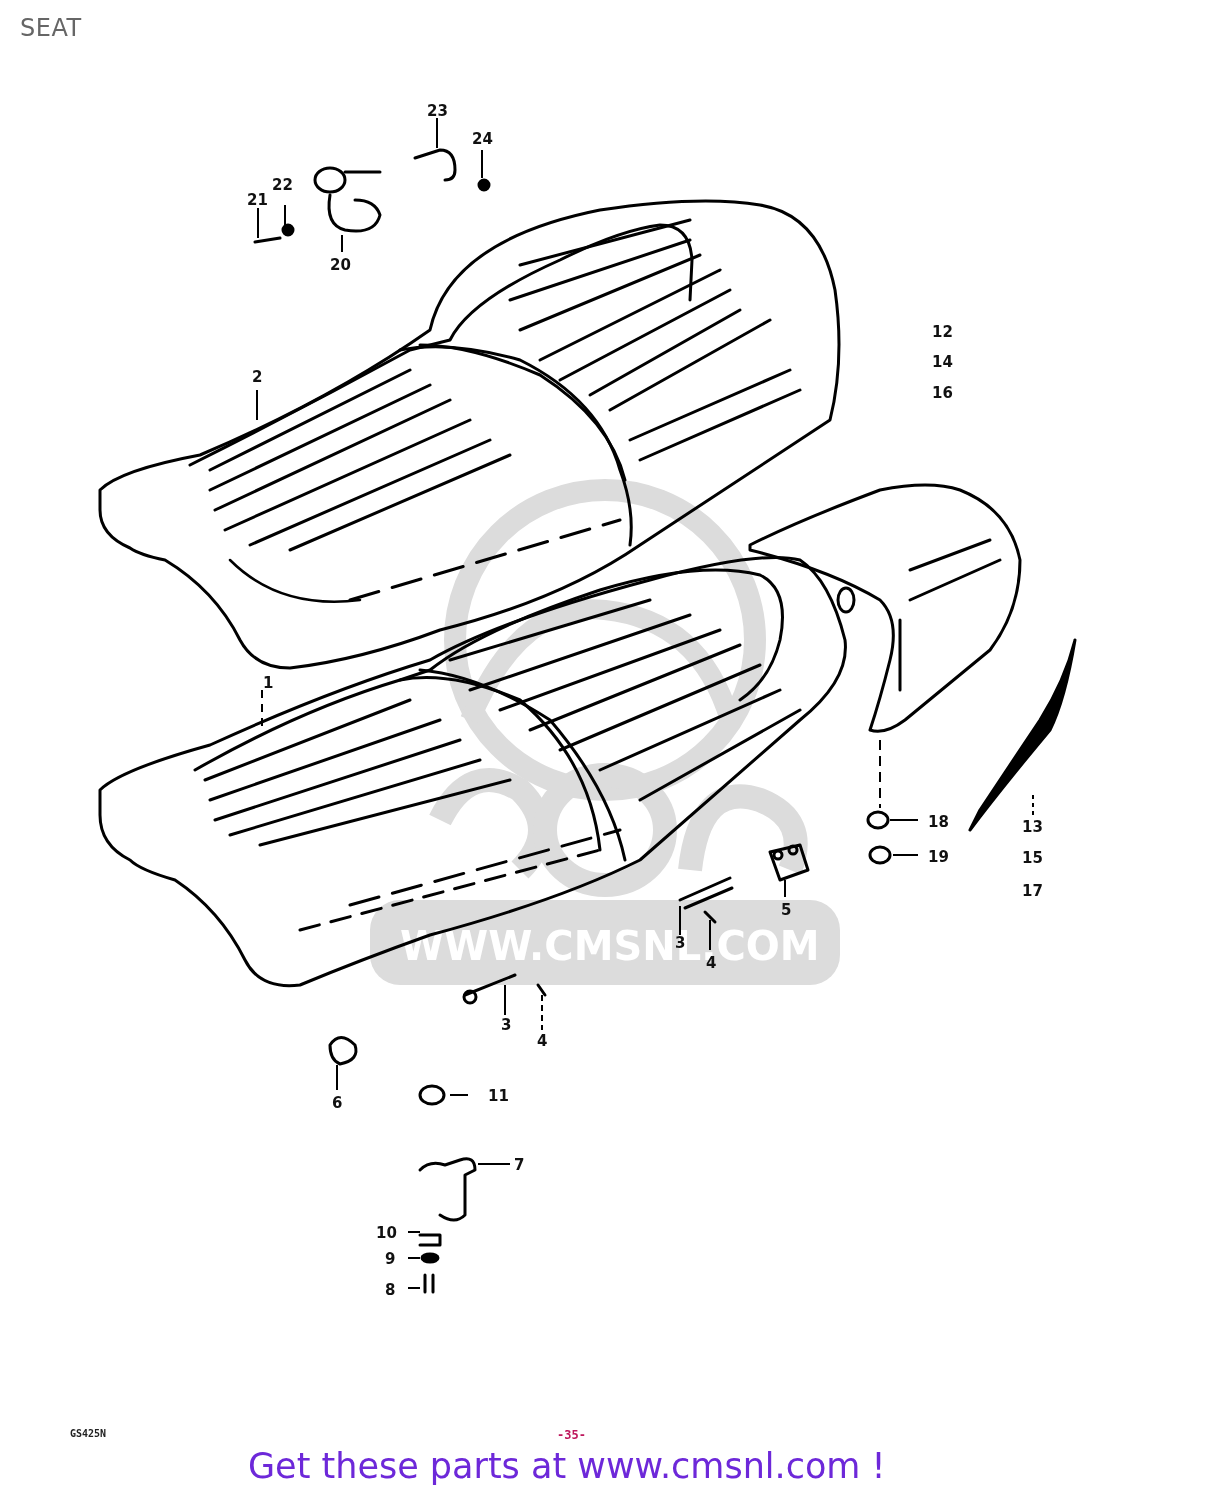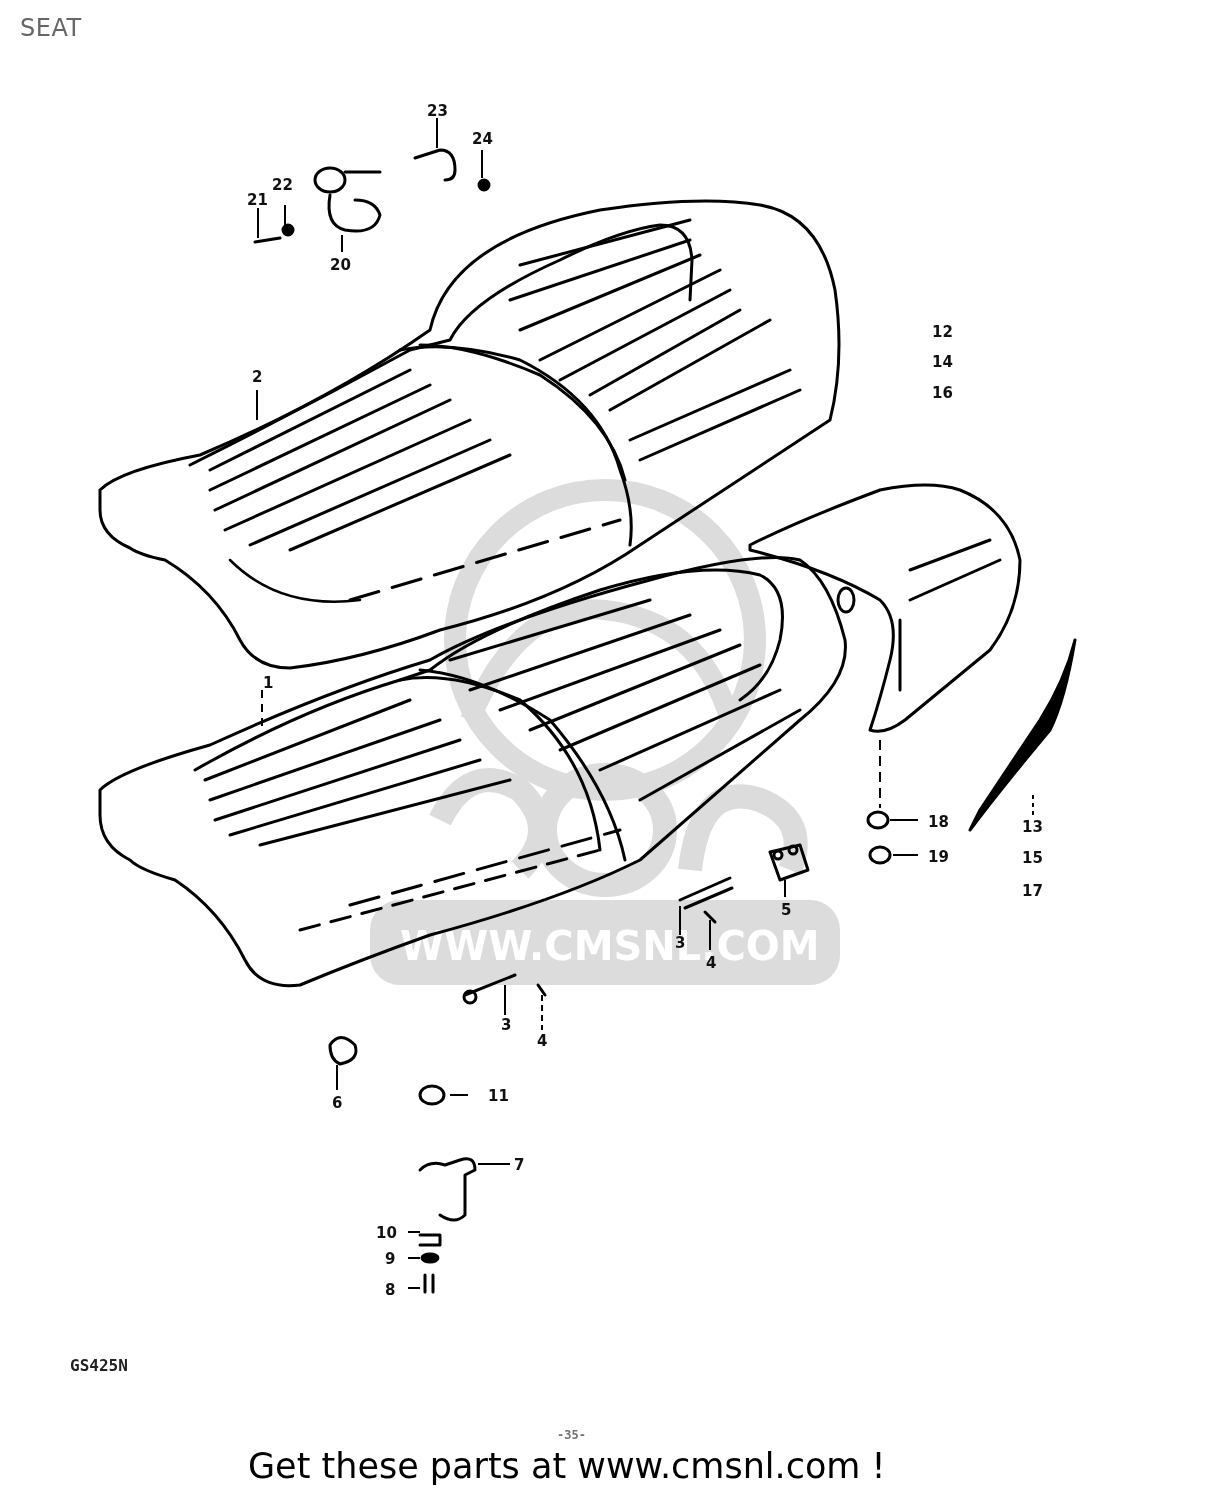--- a/index.html
+++ b/index.html
@@ -1,22 +1,22 @@
 <!DOCTYPE html>
 <html><head>
   <meta charset="utf-8">
   <style>
     html, body { margin: 0; padding: 0; background: #ffffff; }
     body { width: 1211px; height: 1500px; position: relative; overflow: hidden; font-family: "DejaVu Sans", sans-serif; }
     .title { position: absolute; left: 20px; top: 14px; font-size: 24px; color: #666666; letter-spacing: 0.5px; font-family: "DejaVu Sans", sans-serif; }
     svg.diagram { position: absolute; left: 0; top: 0; }
     .callout { font-family: "DejaVu Sans", sans-serif; font-size: 15px; font-weight: bold; fill: #111; }
-    .footer-code { position: absolute; left: 70px; top: 1356px; font-size: 16px; font-weight: bold; color: #222; font-family: "DejaVu Sans Mono", monospace; }
-    .footer-page { position: absolute; left: 557px; top: 1428px; font-size: 12px; font-weight: bold; color: #737373; font-family: "DejaVu Sans Mono", monospace; }
-    .cta { position: absolute; left: 248px; top: 1446px; font-size: 35px; color: #000000; font-family: "DejaVu Sans", sans-serif; text-decoration: none; white-space: nowrap; text-align: center; }
+    .footer-code { position: absolute; left: 70px; top: 1428px; font-size: 10px; font-weight: bold; color: #222; font-family: "DejaVu Sans Mono", monospace; }
+    .footer-page { position: absolute; left: 557px; top: 1428px; font-size: 12px; font-weight: bold; color: #be185d; font-family: "DejaVu Sans Mono", monospace; }
+    .cta { position: absolute; left: 248px; top: 1446px; font-size: 35px; color: #6d28d9; font-family: "DejaVu Sans", sans-serif; text-decoration: none; white-space: nowrap; text-align: center; }
     .wm-text { font-family: "DejaVu Sans", sans-serif; font-weight: bold; font-size: 40px; fill: #ffffff; }
   </style>
 </head>
 <body>
 
 <div class="title">SEAT</div>
 
 <svg class="diagram" width="1211" height="1500" viewBox="0 0 1211 1500" xmlns="http://www.w3.org/2000/svg">
 
   <g opacity="1">

